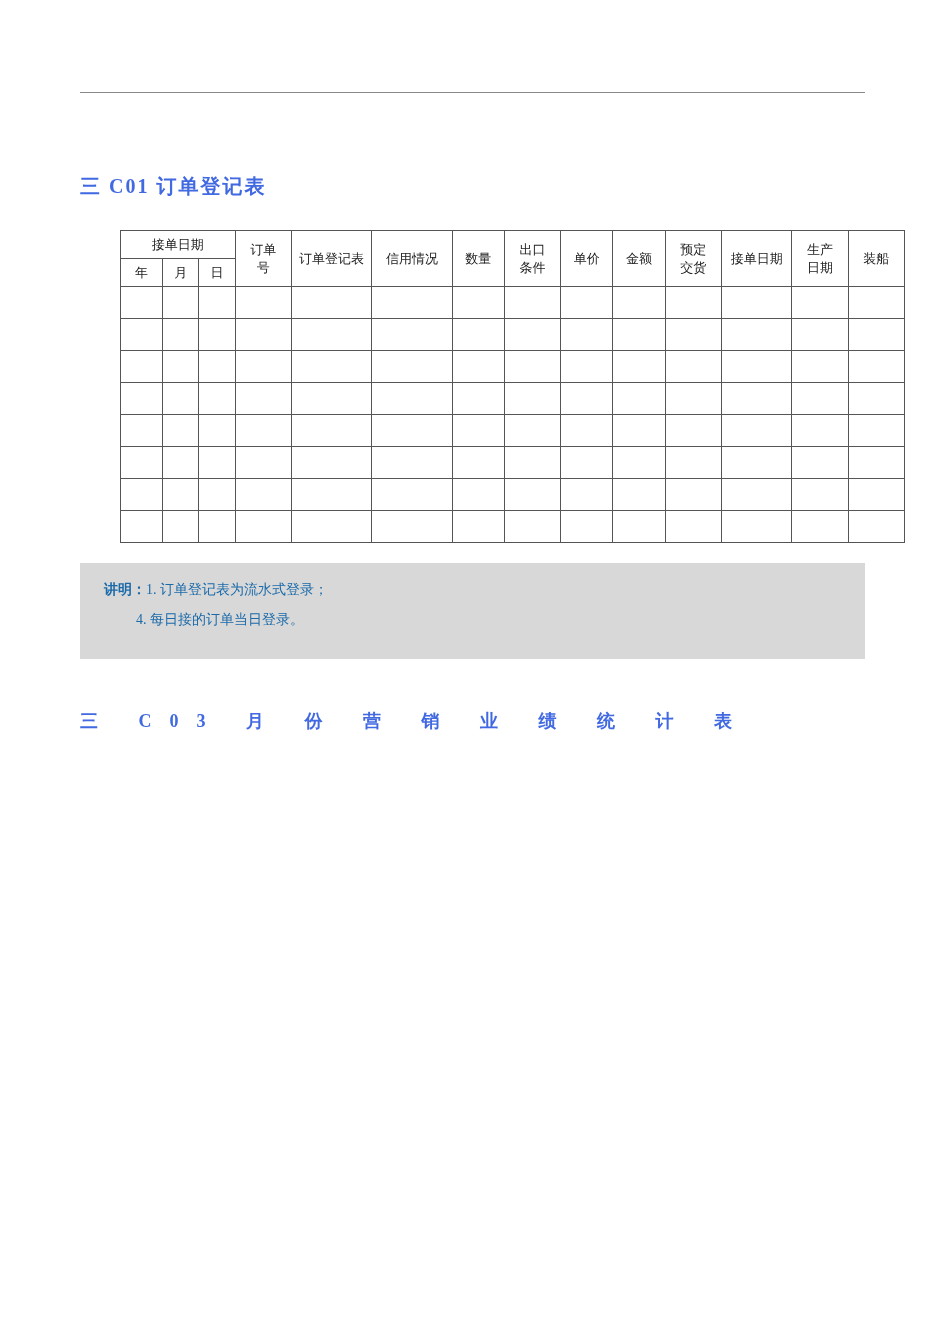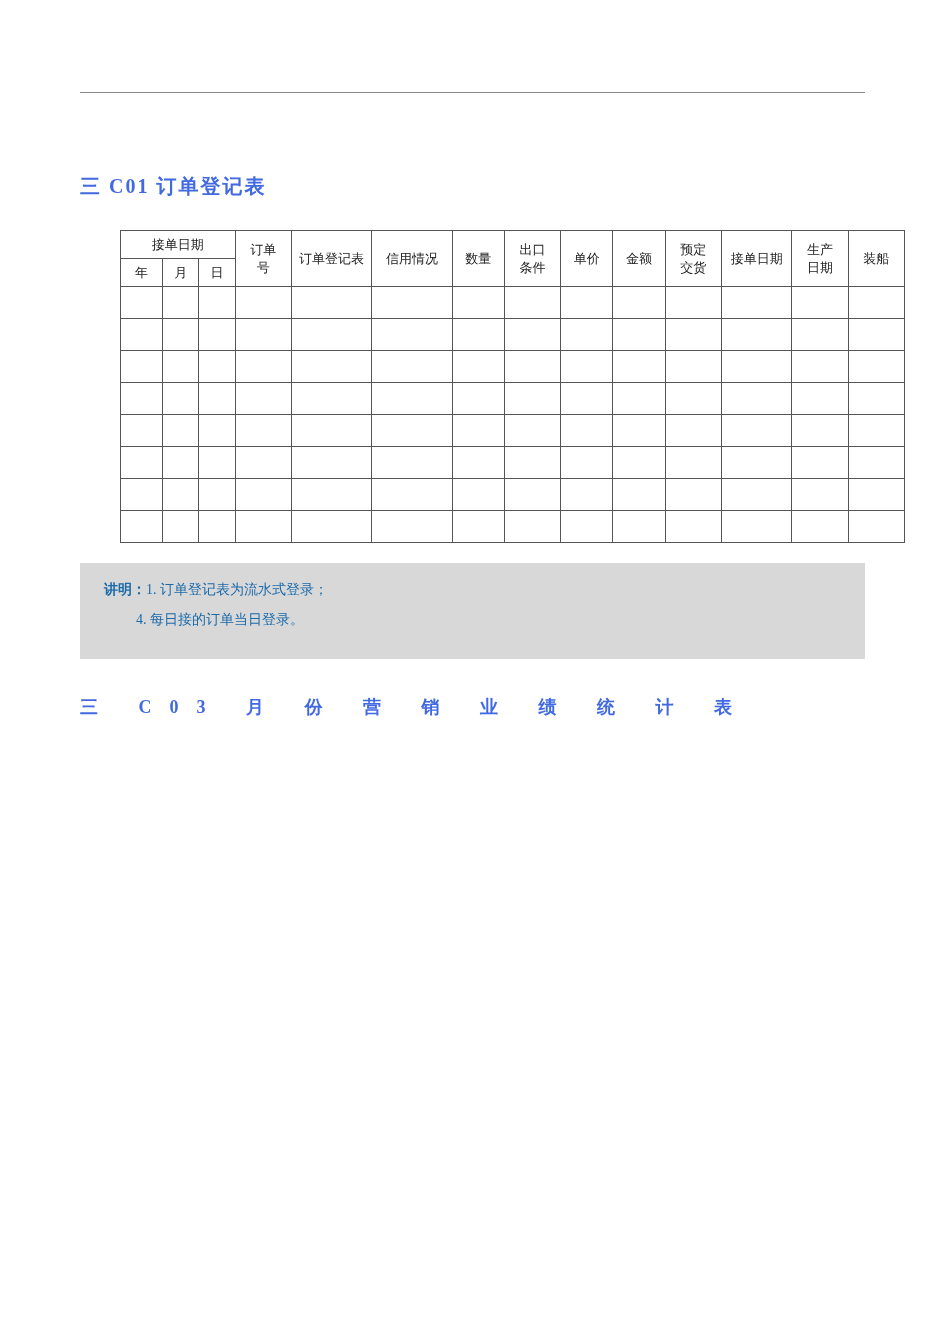--- a/index.html
+++ b/index.html
@@ -52,21 +52,21 @@
       height: 28px;
     }
     table th {
       background: #fff;
       font-weight: normal;
     }
     .note-box {
       background: #d8d8d8;
       padding: 18px 24px 18px 24px;
       margin-top: 10px;
-      margin-bottom: 36px;
+      margin-bottom: 50px;
     }
     .note-box .note-line {
       font-size: 14px;
       color: #1a6aaa;
       margin-bottom: 12px;
     }
     .note-box .note-line span.label {
       color: #1a6aaa;
       font-weight: bold;
     }

